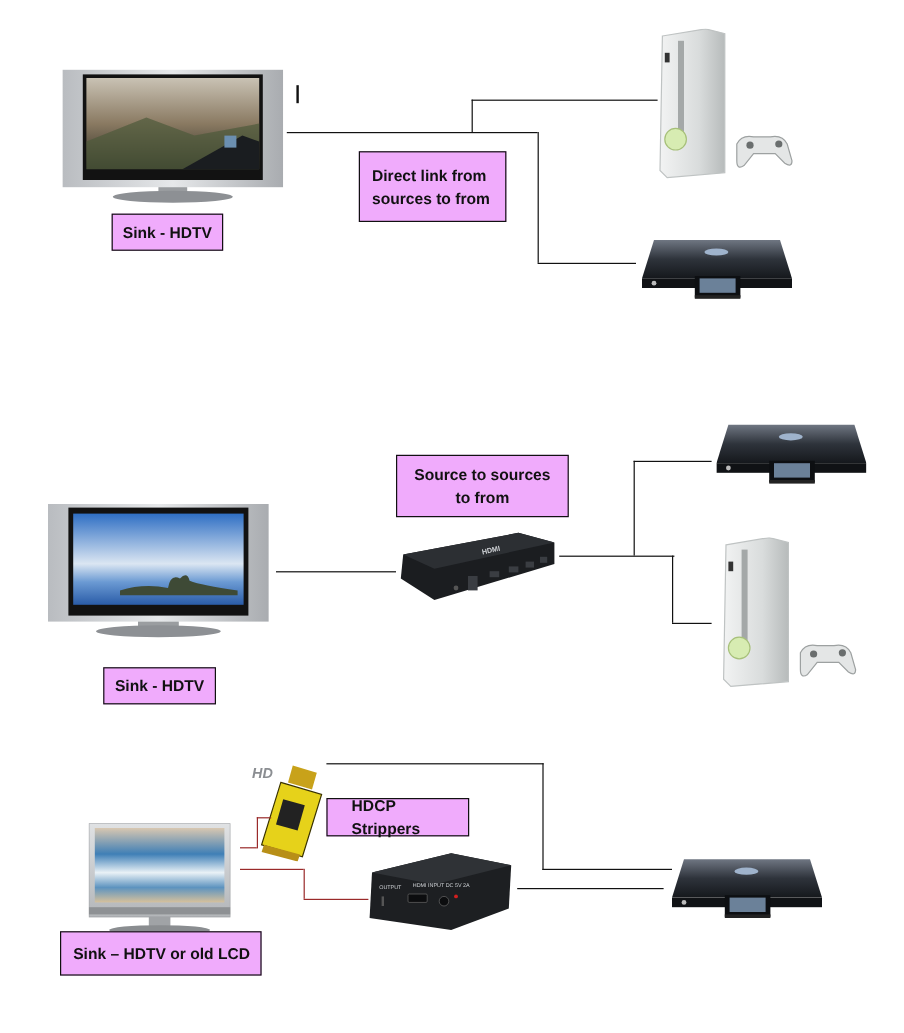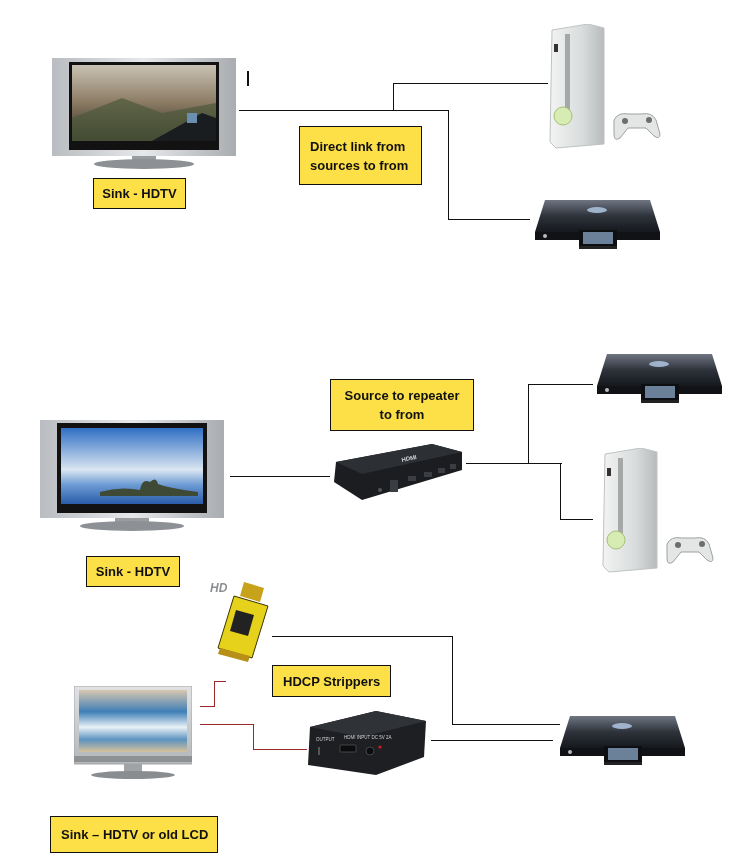--- a/index.html
+++ b/index.html
@@ -1,18 +1,18 @@
 <!DOCTYPE html>
 <html><head>
 <meta charset="utf-8">
 <style>
   html, body { margin:0; padding:0; background:#ffffff; }
   body { width:753px; height:861px; position:relative; overflow:hidden; font-family:"Liberation Sans", "DejaVu Sans", sans-serif; }
   .abs { position:absolute; }
-  .label { position:absolute; border:1px solid #111; background:#fde047; color:#111; font-weight:bold; font-size:13px; box-sizing:border-box; display:flex; align-items:center; line-height:19px; }
+  .label { position:absolute; border:1px solid #111; background:#f0abfc; color:#111; font-weight:bold; font-size:13px; box-sizing:border-box; display:flex; align-items:center; line-height:19px; }
   .line { position:absolute; background:#111; }
   .rline { position:absolute; background:#9a2a2a; }
   svg { display:block; }
 </style>
 </head>
 <body>
 
 <div>
 
   <div class="abs" style="left:52px;top:58px;width:184px;height:112px;">
@@ -118,21 +118,21 @@
       <ellipse cx="92" cy="106" rx="52" ry="5" fill="#8d9094"></ellipse>
     </svg>
   </div>
   <div class="label" style="left:86px;top:556px;width:94px;height:31px;justify-content:center;">
     <span>Sink - HDTV</span>
   </div>
 
   <div class="line" style="left:230px;top:476px;width:100px;height:1px;"></div>
 
   <div class="label" style="left:330px;top:379px;width:144px;height:52px;flex-direction:column;justify-content:center;">
-    <span>Source to repeater</span>
+    <span>Source to sources</span>
     <span>to from</span>
   </div>
 
   <div class="abs" style="left:332px;top:442px;width:132px;height:60px;">
     <svg width="132" height="60" viewBox="0 0 132 60">
       <polygon points="4,20 100,2 130,10 130,28 30,58 2,40" fill="#1b1d20"></polygon>
       <polygon points="4,20 100,2 130,10 30,32" fill="#2c2f33"></polygon>
       <text x="70" y="20" font-size="6" fill="#cfd2d6" transform="rotate(-12 70 20)" font-family="Liberation Sans, sans-serif" font-weight="bold">HDMI</text>
       <rect x="58" y="38" width="8" height="12" fill="#3a3d42"></rect>
       <rect x="76" y="34" width="8" height="5" fill="#3a3d42"></rect>
@@ -204,35 +204,35 @@
             <stop offset="1" stop-color="#d6c19c"></stop>
           </linearGradient>
       </defs>
       <rect x="0" y="0" width="118" height="78" fill="url(#bez3)" stroke="#a3a6a9"></rect>
       <rect x="5" y="4" width="108" height="62" fill="url(#sea3)"></rect>
       <rect x="0" y="70" width="118" height="6" fill="#8e9194"></rect>
       <rect x="50" y="78" width="18" height="8" fill="#a0a3a6"></rect>
       <ellipse cx="59" cy="89" rx="42" ry="4" fill="#8a8d90"></ellipse>
     </svg>
   </div>
-  <div class="label" style="left:50px;top:816px;width:168px;height:37px;padding-left:10px;text-align:center;">
+  <div class="label" style="left:50px;top:776px;width:168px;height:37px;padding-left:10px;text-align:center;">
     <span>Sink – HDTV or old LCD</span>
   </div>
 
-  <div class="abs" style="left:208px;top:580px;width:64px;height:82px;">
+  <div class="abs" style="left:208px;top:636px;width:64px;height:82px;">
     <svg width="64" height="82" viewBox="0 0 64 82">
       <text x="2" y="12" font-size="12" font-style="italic" font-weight="bold" fill="#8b8e92" font-family="Liberation Sans, sans-serif">HD</text>
       <polygon points="36,2 56,8 52,22 32,16" fill="#c8a21a"></polygon>
       <polygon points="26,16 60,26 44,78 10,68" fill="#e6d21a" stroke="#3a3300"></polygon>
       <polygon points="28,30 46,35 40,56 22,51" fill="#222"></polygon>
       <polygon points="12,68 42,76 40,82 10,74" fill="#b88f17"></polygon>
     </svg>
   </div>
 
-  <div class="label" style="left:272px;top:665px;width:119px;height:32px;padding-left:10px;">
+  <div class="label" style="left:272px;top:665px;width:119px;height:32px;padding-left:20px;">
     <span>HDCP Strippers</span>
   </div>
 
   <div class="rline" style="left:200px;top:706px;width:14px;height:1px;"></div>
   <div class="rline" style="left:214px;top:681px;width:1px;height:26px;"></div>
   <div class="rline" style="left:214px;top:681px;width:12px;height:1px;"></div>
   <div class="rline" style="left:200px;top:724px;width:53px;height:1px;"></div>
   <div class="rline" style="left:253px;top:724px;width:1px;height:25px;"></div>
   <div class="rline" style="left:253px;top:749px;width:54px;height:1px;"></div>
 

